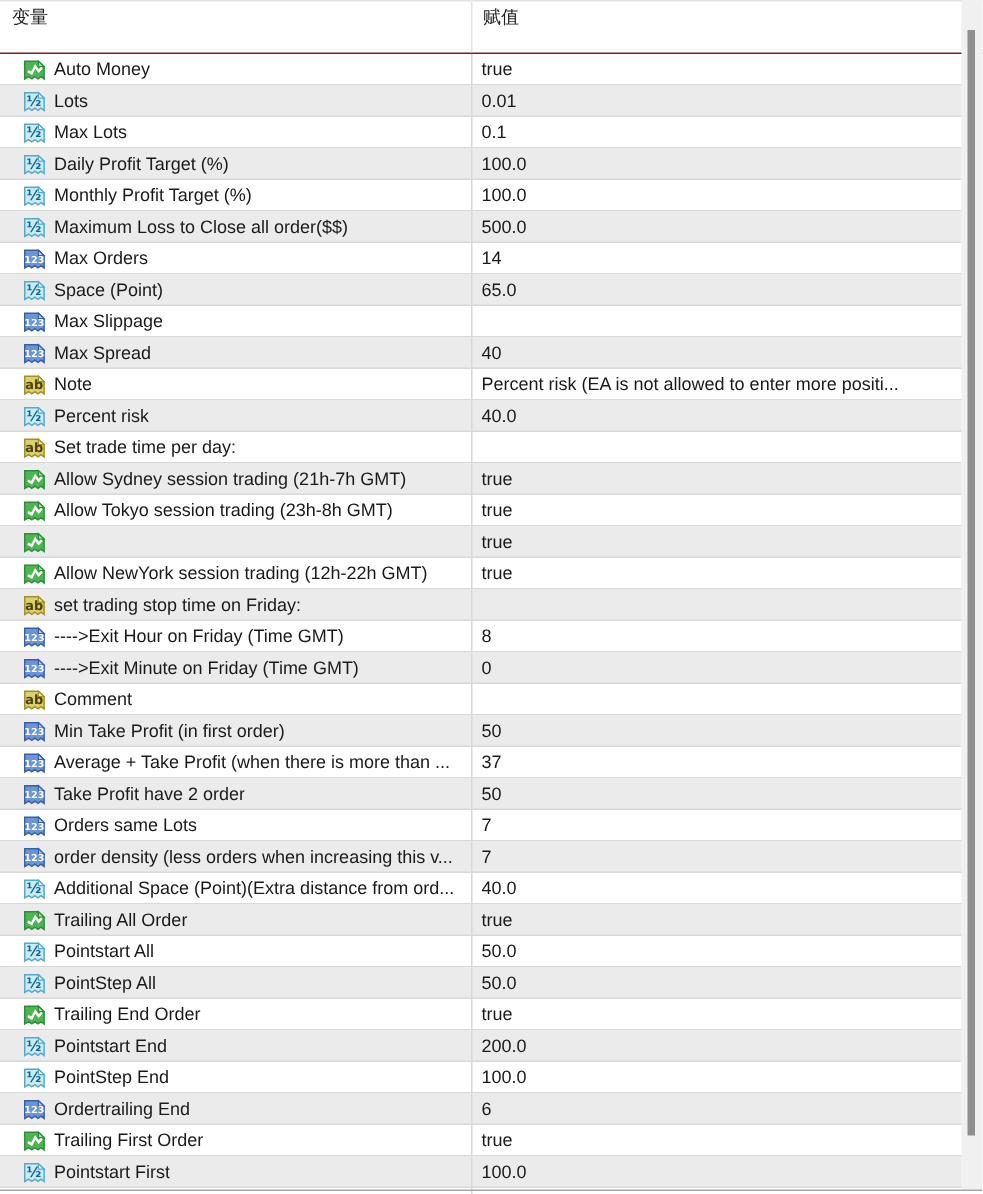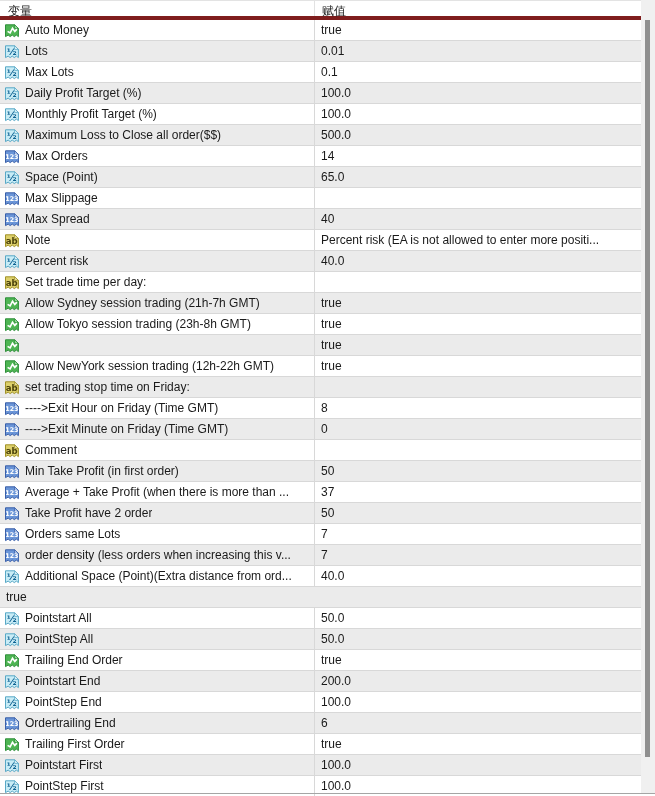--- a/index.html
+++ b/index.html
@@ -3,35 +3,35 @@
 <meta charset="utf-8">
 <style>
   html,body{margin:0;padding:0;}
   body{
     width:655px;height:796px;overflow:hidden;background:#fff;
     font-family:"Liberation Sans","DejaVu Sans",sans-serif;
     font-size:12px;color:#1a1a1a;position:relative;
   }
   .panel{position:absolute;inset:0;}
   .header{
-    display:flex;height:20px;line-height:20px;background:#fff;
-    border-top:1px solid #e3e3e3;border-bottom:4px solid #7f1d1d;
+    display:flex;height:36px;line-height:20px;background:#fff;
+    border-top:1px solid #e3e3e3;border-bottom:1px solid #7f1d1d;
     box-sizing:border-box;color:#222;
   }
   .header .hcol1{width:315px;padding-left:8px;border-right:1px solid #e2e2e2;box-sizing:border-box;}
   .header .hcol2{flex:1;padding-left:7px;}
   .rows{width:641px;}
   .row{
     display:flex;height:21px;box-sizing:border-box;
     border-bottom:1px solid #d8d8d8;background:#fff;align-items:center;
   }
   .row.alt{background:#ebebeb;}
   .cell-name{
     width:315px;box-sizing:border-box;display:flex;align-items:center;
-    padding-left:4px;border-right:1px solid #d8d8d8;height:100%;
+    padding-left:15px;border-right:1px solid #d8d8d8;height:100%;
     overflow:hidden;white-space:nowrap;
   }
   .cell-name .label{margin-left:5px;overflow:hidden;white-space:nowrap;}
   .cell-value{
     flex:1;padding-left:6px;overflow:hidden;white-space:nowrap;
     text-overflow:ellipsis;height:100%;line-height:20px;box-sizing:border-box;
   }
   .icon{width:16px;height:15px;flex:0 0 16px;display:inline-block;}
   .icon svg{display:block;}
   .scrollbar{
@@ -396,20 +396,30 @@
               <path d="M1.5,1.8 L10.6,1.8 L14.4,5.4 L14.4,13.6 L12.35,12.1 L10.3,13.6 L8.25,12.1 L6.2,13.6 L4.15,12.1 L1.5,13.6 Z" fill="#c8ecf6" stroke="#58a8c6" stroke-width="1"></path>
               <path d="M10.6,1.8 L14.4,5.4 L10.6,5.4 Z" fill="#eefafd" stroke="#58a8c6" stroke-width="0.8"></path>
               <text x="7.6" y="10.6" font-size="9.5" font-weight="bold" text-anchor="middle" fill="#0f6292" font-family="DejaVu Sans, sans-serif">½</text>
             </svg>
           </span>
           <span class="label">Additional Space (Point)(Extra distance from ord...</span>
         </div>
         <div class="cell-value">40.0</div>
       </div>
       <div class="row alt">
+        <div class="cell-name">
+          <span class="icon">
+            <svg width="16" height="15" viewBox="0 0 16 15">
+              <path d="M1.5,1.8 L10.6,1.8 L14.4,5.4 L14.4,13.6 L12.35,12.1 L10.3,13.6 L8.25,12.1 L6.2,13.6 L4.15,12.1 L1.5,13.6 Z" fill="#4eb553" stroke="#2e8f3a" stroke-width="1"></path>
+              <path d="M10.6,1.8 L14.4,5.4 L10.6,5.4 Z" fill="#a6e0a6" stroke="#2e8f3a" stroke-width="0.8"></path>
+              <polyline points="3.6,8.4 6.1,9.9 8.5,5.3 10.8,8.4 12.9,6.1" fill="none" stroke="#ffffff" stroke-width="1.6"></polyline>
+            </svg>
+          </span>
+          <span class="label">Trailing All Order</span>
+        </div>
         <div class="cell-value">true</div>
       </div>
       <div class="row">
         <div class="cell-name">
           <span class="icon">
             <svg width="16" height="15" viewBox="0 0 16 15">
               <path d="M1.5,1.8 L10.6,1.8 L14.4,5.4 L14.4,13.6 L12.35,12.1 L10.3,13.6 L8.25,12.1 L6.2,13.6 L4.15,12.1 L1.5,13.6 Z" fill="#c8ecf6" stroke="#58a8c6" stroke-width="1"></path>
               <path d="M10.6,1.8 L14.4,5.4 L10.6,5.4 Z" fill="#eefafd" stroke="#58a8c6" stroke-width="0.8"></path>
               <text x="7.6" y="10.6" font-size="9.5" font-weight="bold" text-anchor="middle" fill="#0f6292" font-family="DejaVu Sans, sans-serif">½</text>
             </svg>

